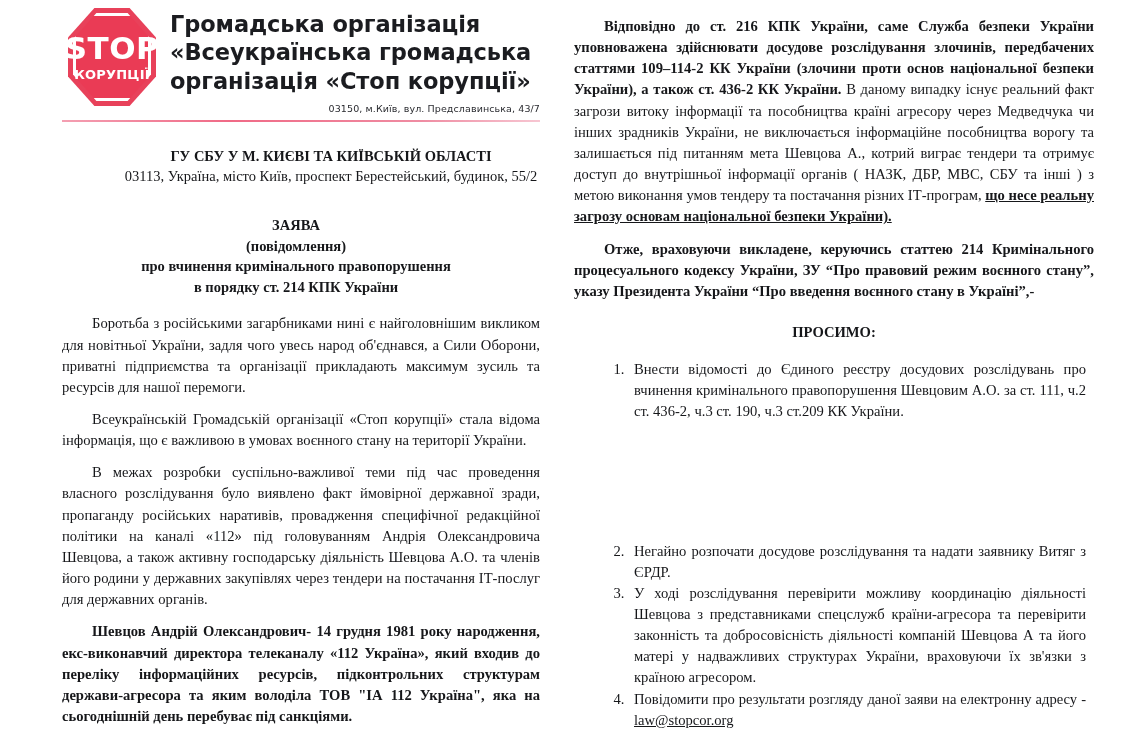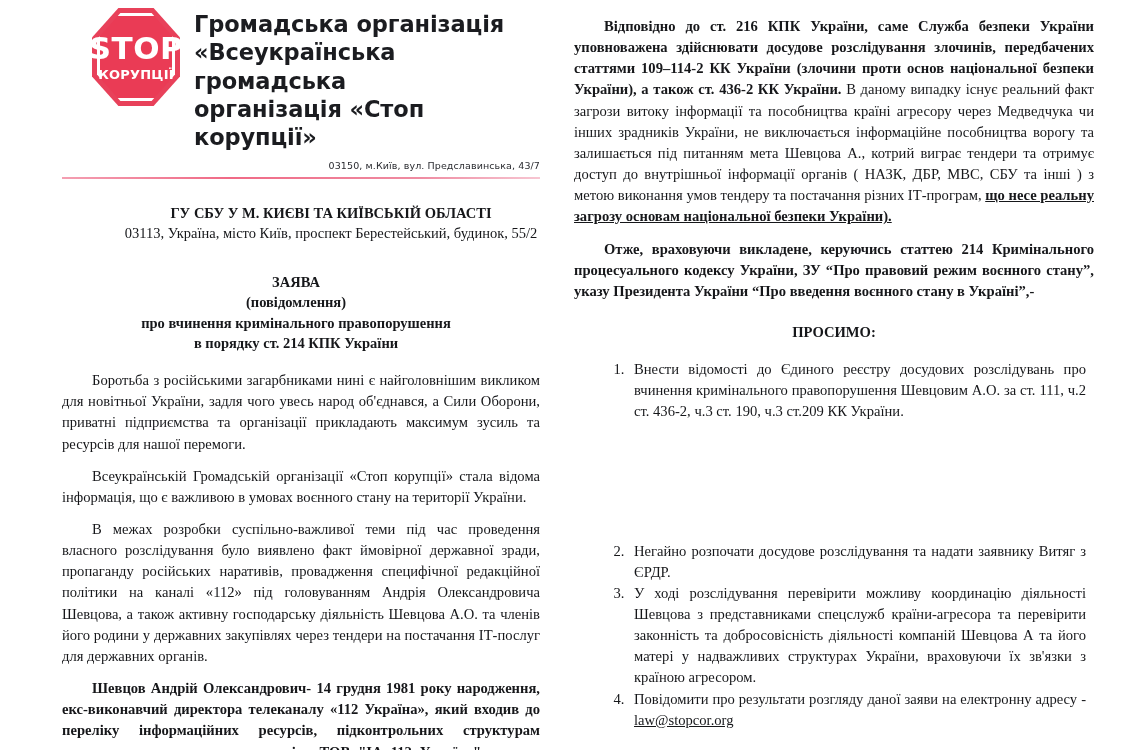--- a/index.html
+++ b/index.html
@@ -44,21 +44,20 @@
     align-items: flex-start;
     gap: 14px;
     margin: 0 0 0 6px;
   }
   .logo {
     position: relative;
     width: 88px;
     height: 98px;
     flex: none;
     margin-top: 2px;
-    margin-left: 24px;
   }
   .logo-oct {
     position: absolute;
     inset: 0;
     background: #e8415a;
     -webkit-clip-path: polygon(30% 0,70% 0,100% 30%,100% 70%,70% 100%,30% 100%,0 70%,0 30%);
     clip-path: polygon(30% 0,70% 0,100% 30%,100% 70%,70% 100%,30% 100%,0 70%,0 30%);
   }
   .logo-oct.inner {
     inset: 5px;

